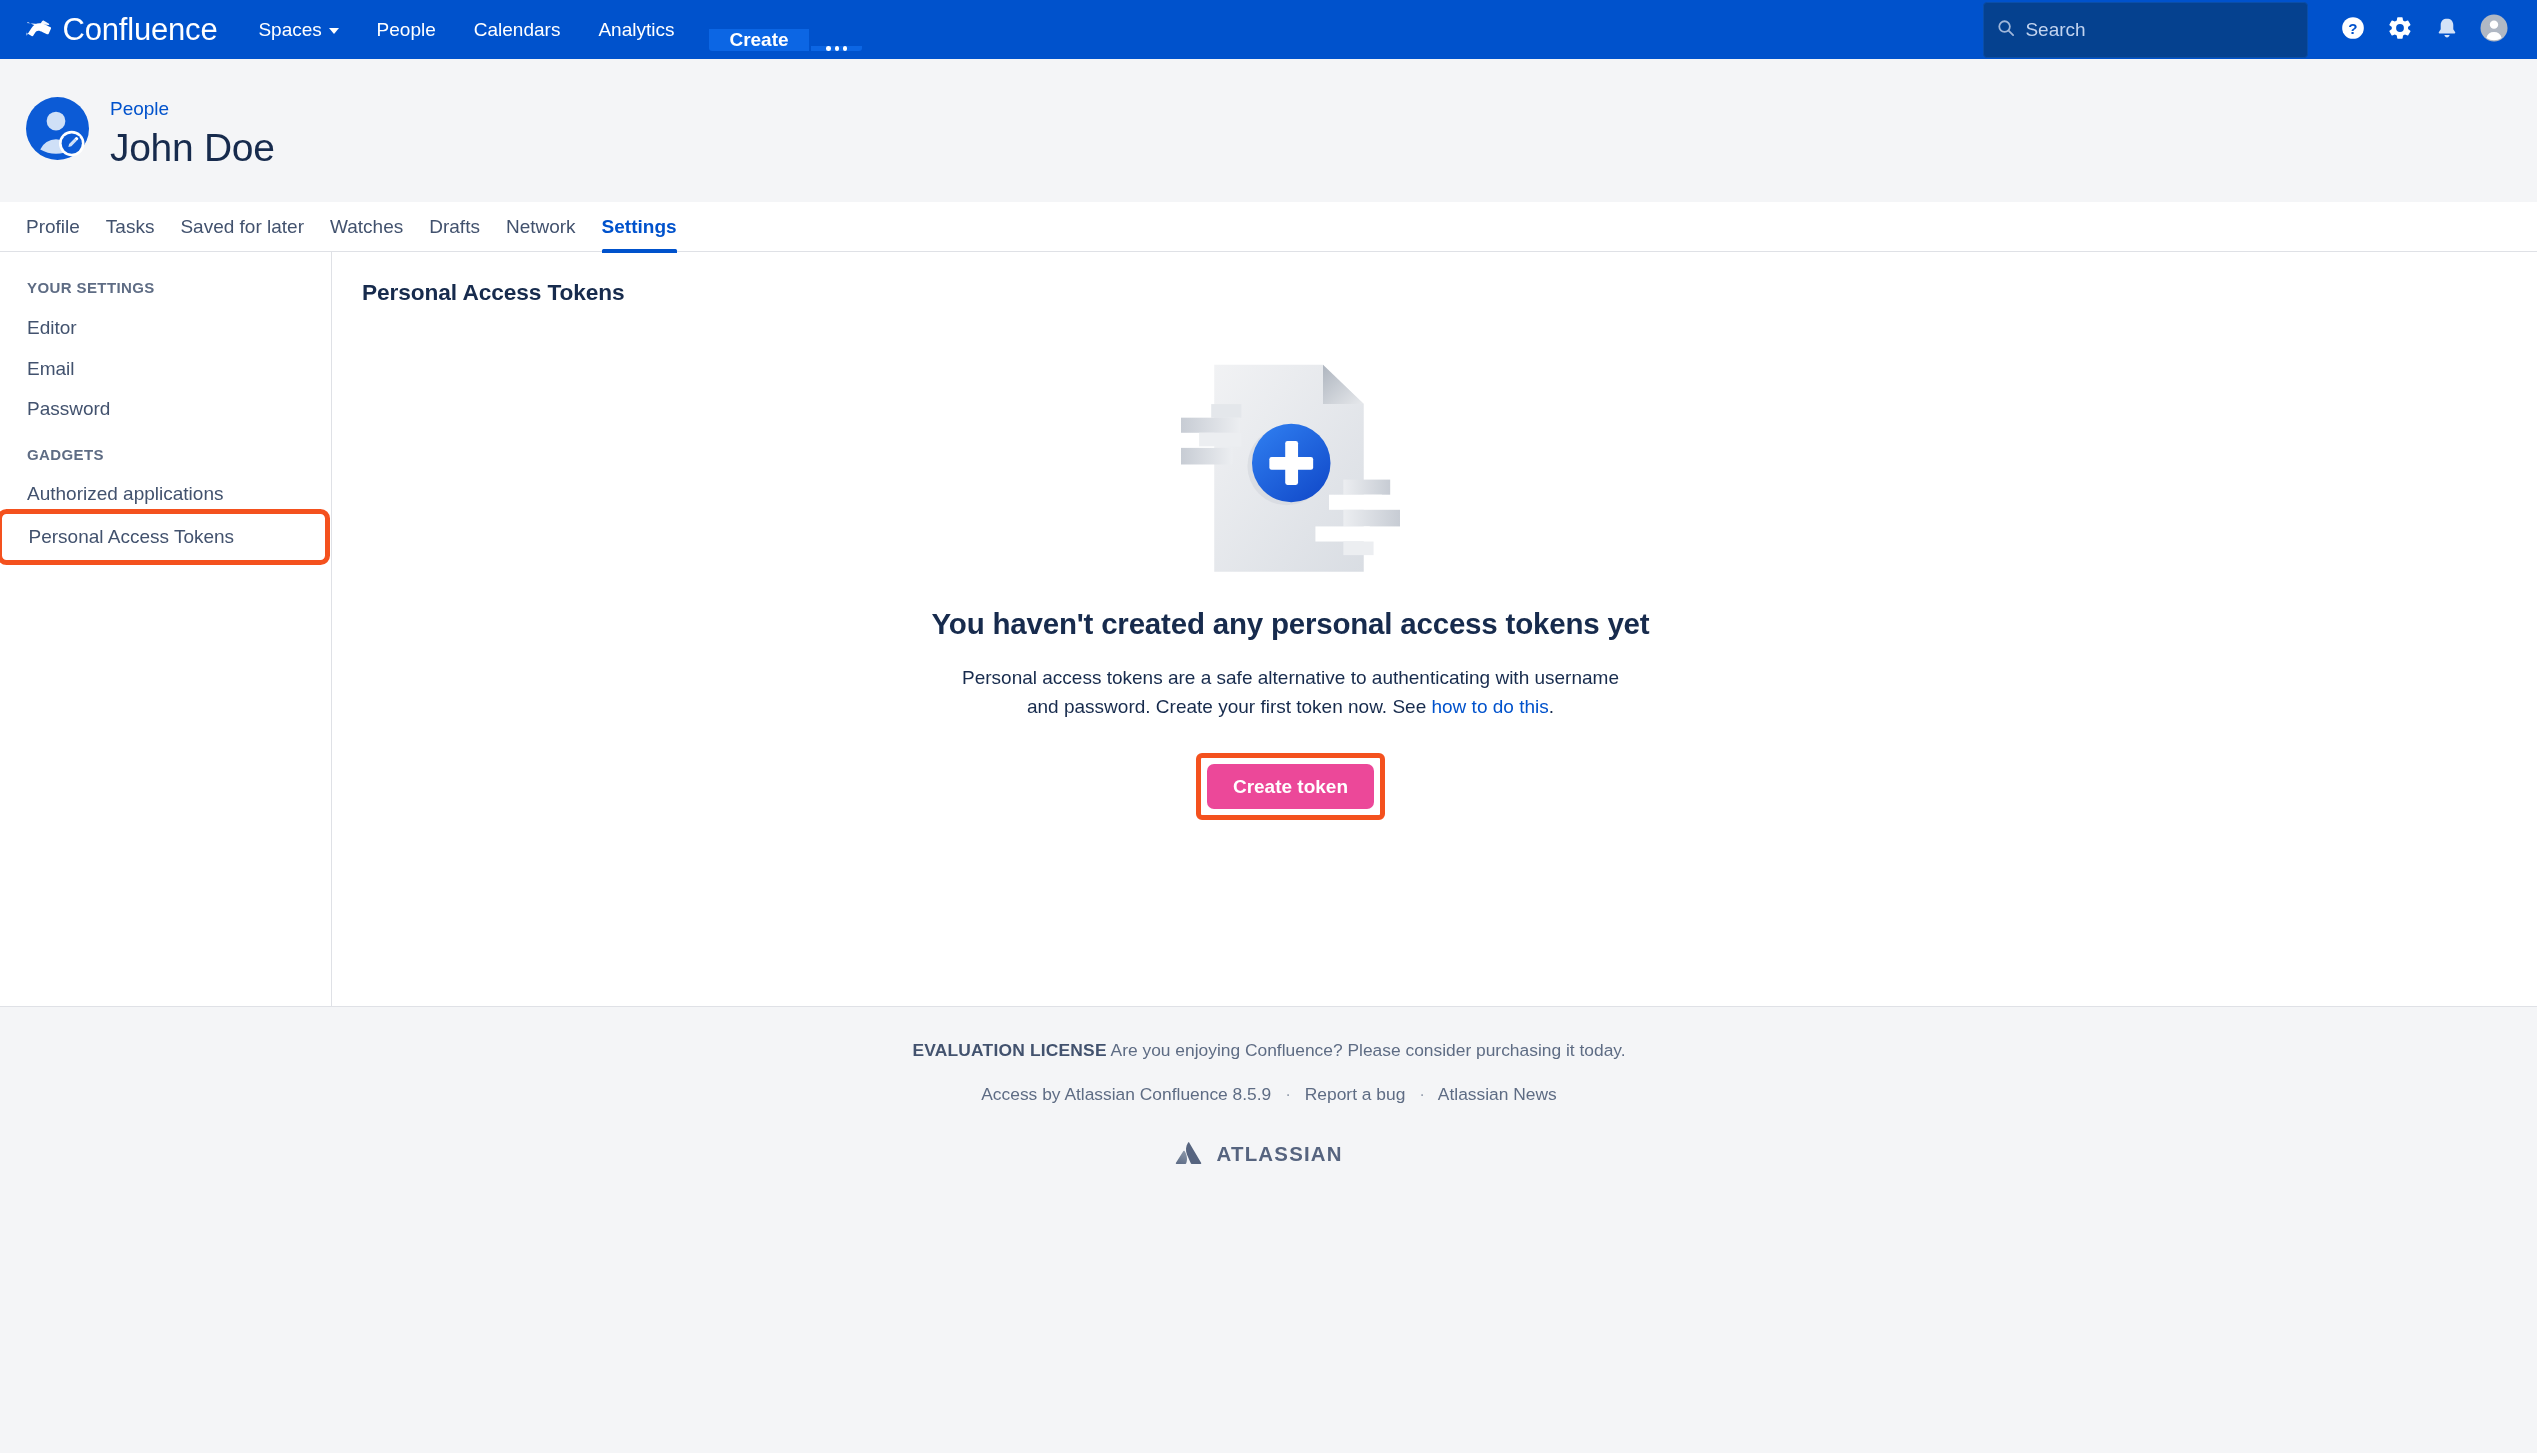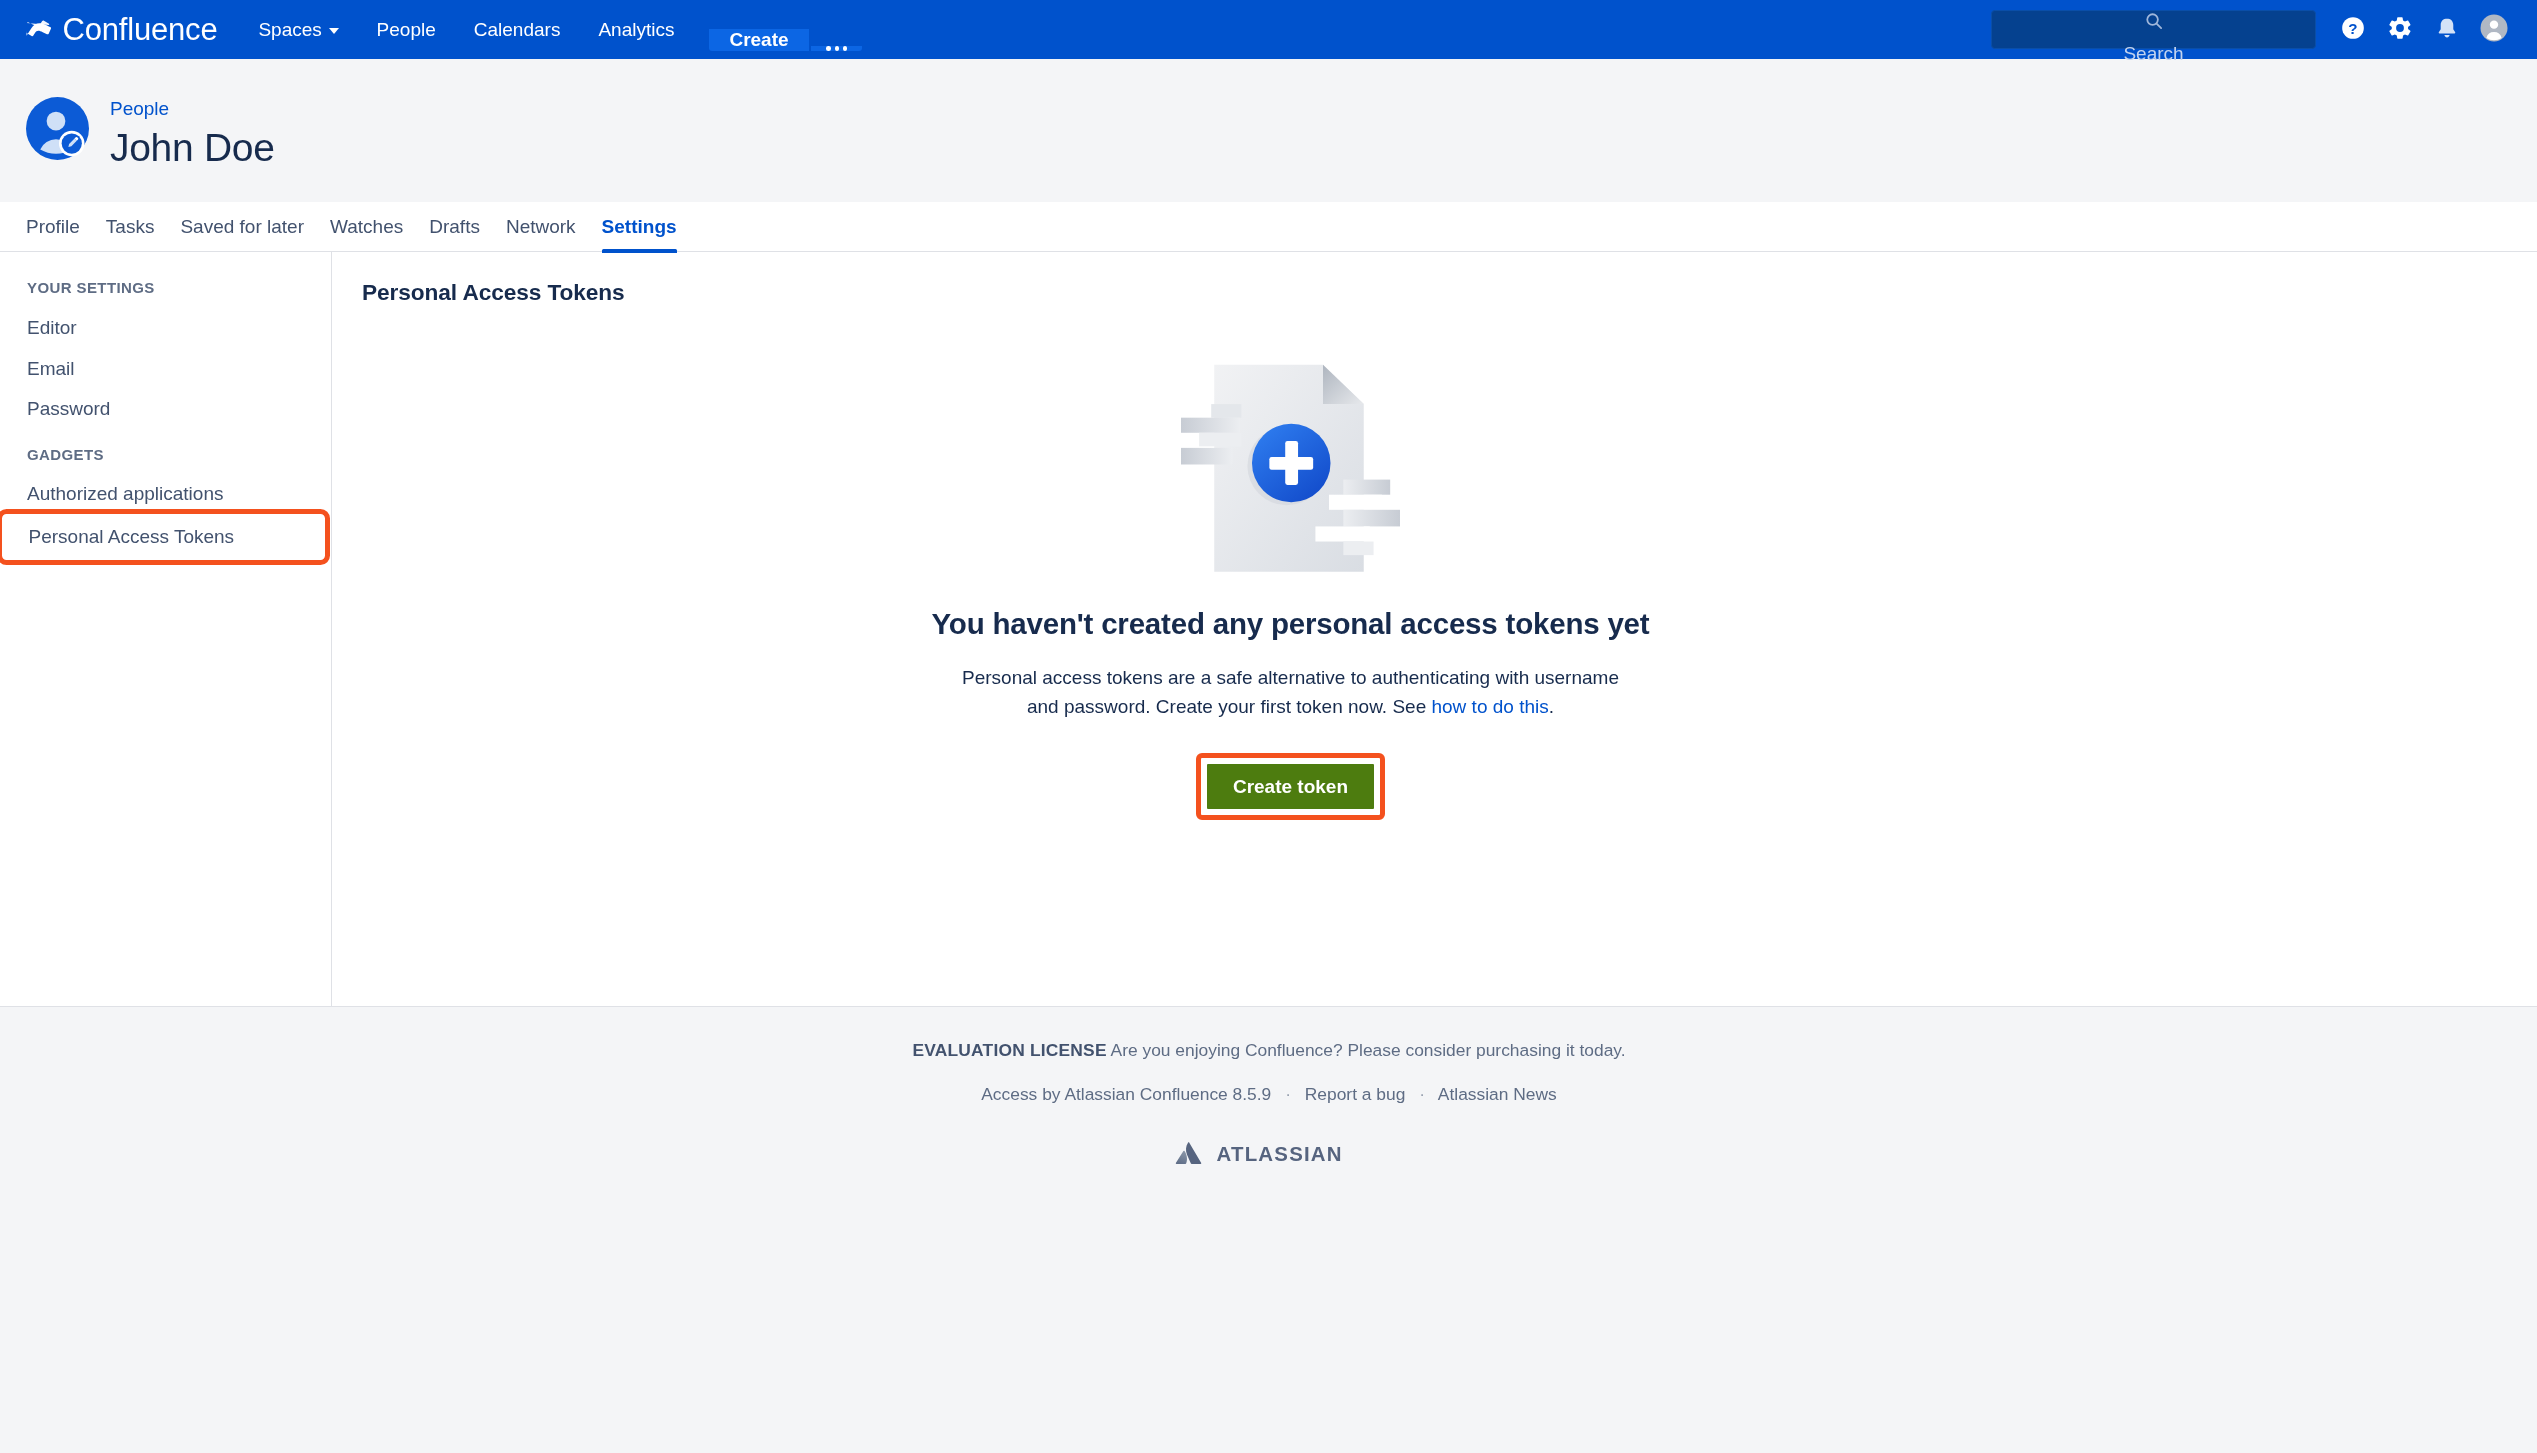--- a/index.html
+++ b/index.html
@@ -86,31 +86,30 @@
 
   .nav-right {
     margin-left: auto;
     display: flex;
     align-items: center;
     gap: 0;
     padding-right: 21px;
   }
   .searchbox {
     width: 325px;
-    height: 39px;
+    height: 56px;
     background: #05418f;
     border: 0.8px solid #0a4ea8;
     border-radius: 3.8px;
     display: flex;
     align-items: center;
     padding: 0 12px;
     gap: 9.8px;
-    margin-right: 13px;
+    margin-right: 21px;
     cursor: text;
-    flex-direction: column;
   }
   .search-ph { color: #c2d3ef; font-size: 19px; }
   .nav-icon-btn {
     width: 47px; height: 47px;
     display: flex; align-items: center; justify-content: center;
     border-radius: 50%;
     cursor: pointer;
   }
 
   
@@ -261,26 +260,26 @@
 
   .cta-wrap {
     margin-top: 32px;
     display: inline-flex;
     padding: 6px;
     border: 5.3px solid #f4511e;
     border-radius: 6px;
     background: transparent;
   }
   .cta-btn {
-    background: #4d7c0f;
+    background: #ec4899;
     color: #ffffff;
     font-size: 19px;
     font-weight: 700;
     border: none;
-    border-radius: 1px;
+    border-radius: 7px;
     padding: 13px 26px;
     cursor: pointer;
     font-family: "Liberation Sans", sans-serif;
     line-height: 1;
   }
 
   
   .footer {
     background: #f4f5f7;
     padding: 33px 0 0 0;

